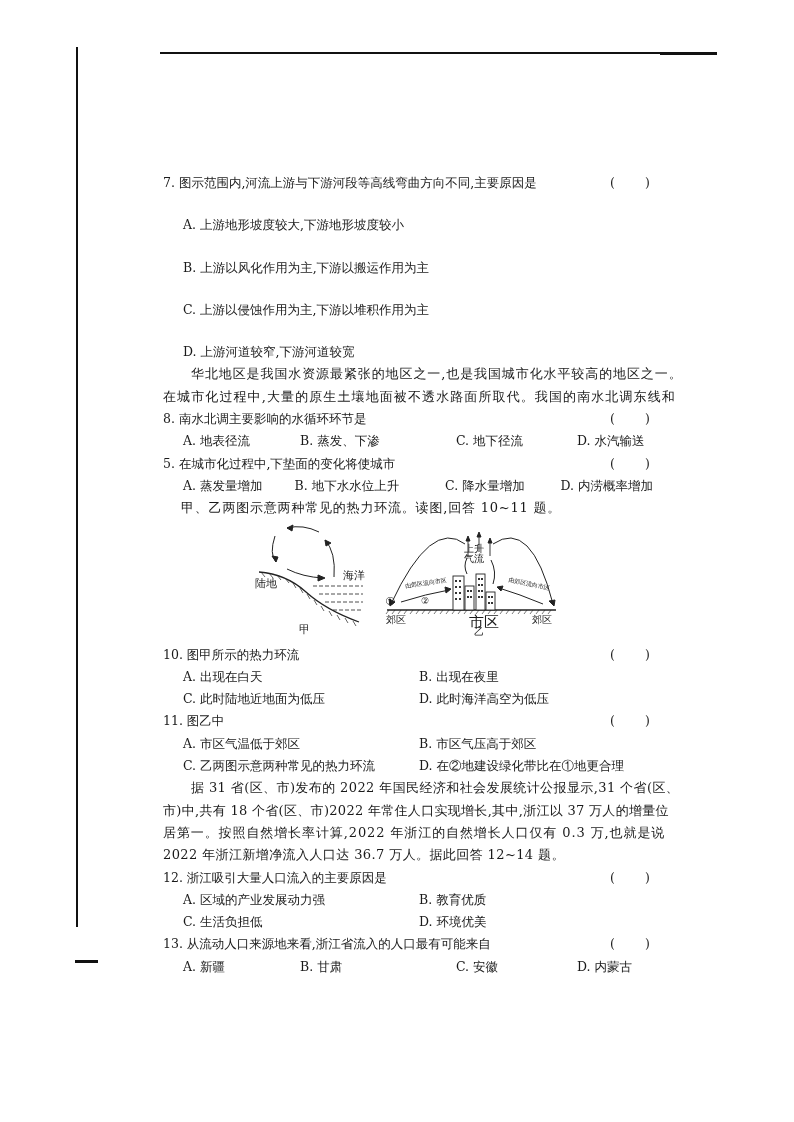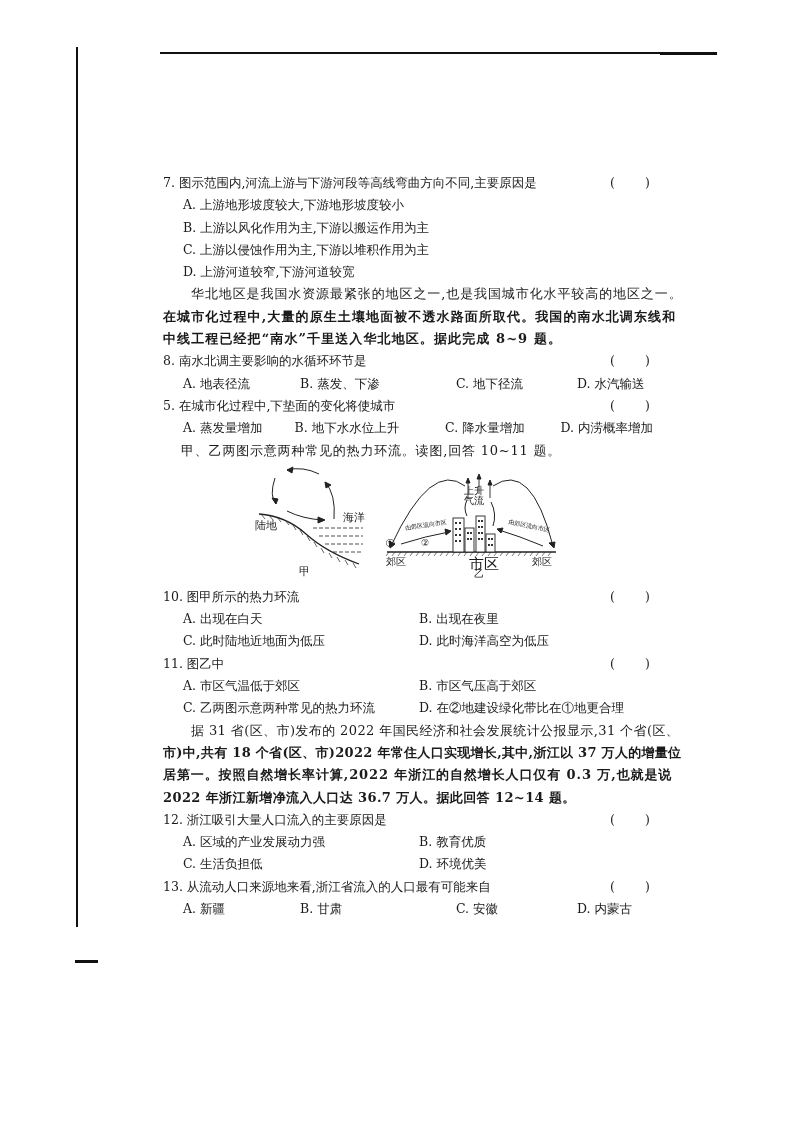--- a/index.html
+++ b/index.html
@@ -8,26 +8,26 @@
       font-family: "DejaVu Serif", "Liberation Serif", serif; color: #1a1a1a;
     }
     .top-rule { position: absolute; left: 160px; top: 52px; width: 557px; height: 2px; background: #111; }
     .top-rule-thick { position: absolute; left: 660px; top: 52px; width: 57px; height: 3px; background: #111; }
     .left-rule { position: absolute; left: 76px; top: 47px; width: 2px; height: 880px; background: #111; }
     .left-mark { position: absolute; left: 75px; top: 960px; width: 23px; height: 3px; background: #111; }
 
     .content { position: absolute; left: 163px; top: 172px; width: 490px; font-size: 12.5px; }
     .line { position: relative; height: 22.3px; line-height: 22px; white-space: nowrap; }
     .q { }
-    .opt { padding-left: 20px; }
+    .opt { padding-left: 20px; margin-top: 20px; }
     .bracket { position: absolute; left: 447px; top: 0; }
     .bracket .r { position: absolute; left: 35px; }
     .para { text-indent: 0; letter-spacing: 0.6px; font-size: 13px; }
     .para.first { padding-left: 28px; }
-    .para.cont { padding-left: 0; font-weight: bold; }
+    .para.cont { padding-left: 0; }
     .opts4 { display: flex; padding-left: 20px; }
     .opts4 span { display: inline-block; }
     .opts4 .c1 { width: 117px; }
     .opts4 .c2 { width: 116px; }
     .opts4 .c3 { width: 121px; margin-left: 40px; }
     .opts2 { display: flex; padding-left: 20px; }
     .opts2 .c1 { width: 236px; }
 
     .figure { position: relative; height: 118px; margin: 2px 0 4px 0; }
     .fig-svg { position: absolute; left: 78px; top: 0; }
@@ -48,21 +48,20 @@
     <span>7. 图示范围内,河流上游与下游河段等高线弯曲方向不同,主要原因是</span>
     <span class="bracket"><span>(</span><span class="r">)</span></span>
   </div>
   <div class="line opt">A. 上游地形坡度较大,下游地形坡度较小</div>
   <div class="line opt">B. 上游以风化作用为主,下游以搬运作用为主</div>
   <div class="line opt">C. 上游以侵蚀作用为主,下游以堆积作用为主</div>
   <div class="line opt">D. 上游河道较窄,下游河道较宽</div>
 
   <div class="line para first" style="letter-spacing:0.9px">华北地区是我国水资源最紧张的地区之一,也是我国城市化水平较高的地区之一。</div>
   <div class="line para cont" style="letter-spacing:1.1px">在城市化过程中,大量的原生土壤地面被不透水路面所取代。我国的南水北调东线和</div>
-  <div class="line para cont" style="letter-spacing:1.1px">中线工程已经把“南水”千里送入华北地区。据此完成 8~9 题。</div>
 
   <div class="line q">
     <span>8. 南水北调主要影响的水循环环节是</span>
     <span class="bracket"><span>(</span><span class="r">)</span></span>
   </div>
   <div class="line opts4">
     <span class="c1">A. 地表径流</span>
     <span class="c2">B. 蒸发、下渗</span>
     <span class="c3">C. 地下径流</span>
     <span>D. 水汽输送</span>

